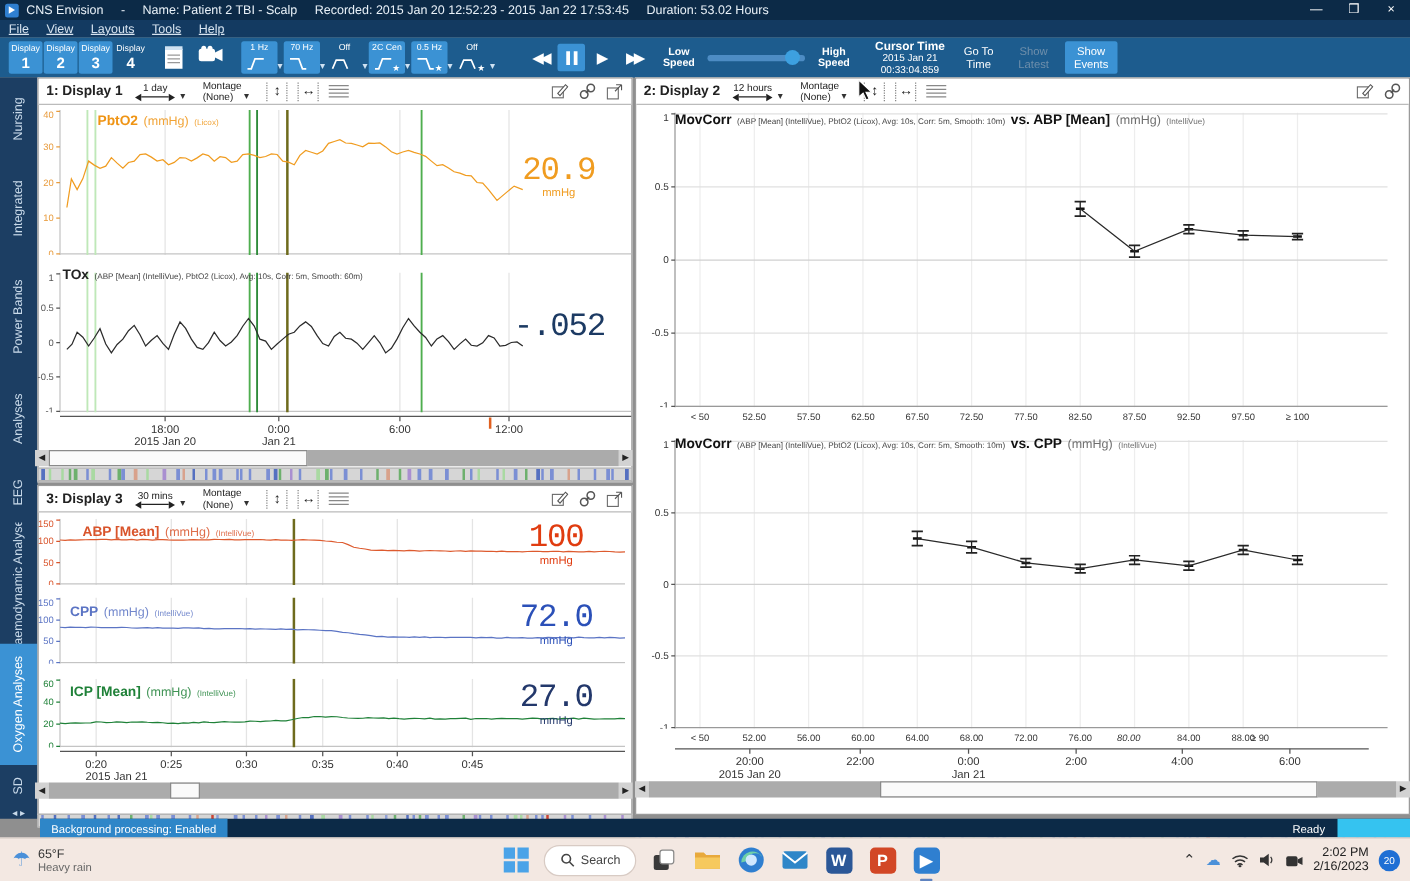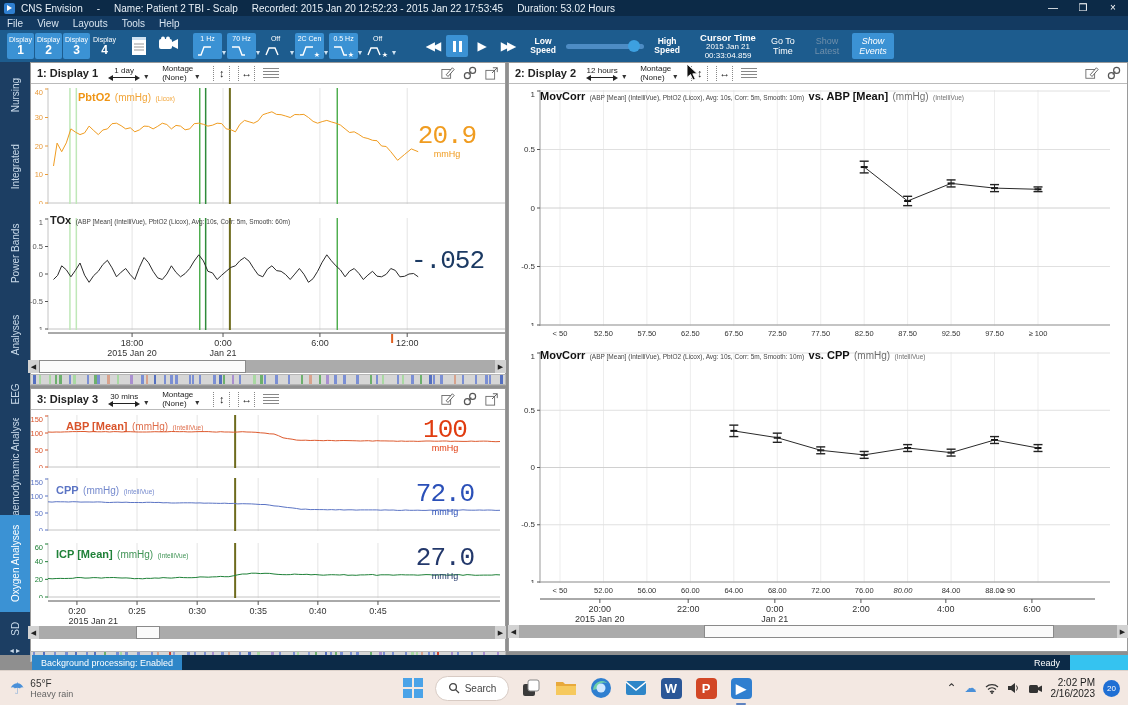--- a/index.html
+++ b/index.html
@@ -9,21 +9,21 @@
   
   #titlebar{left:0;top:0;width:1128px;height:16px;background:#0c2a47;color:#e9f1f8;
     display:flex;align-items:center;font-size:10px;}
   #titlebar .tspan{margin-right:14px;white-space:nowrap;}
   #app-logo{width:11px;height:11px;background:#2f7fd0;border-radius:2px;margin:0 6px 0 4px;position:relative;}
   #app-logo:after{content:"";position:absolute;left:3px;top:2px;border-left:5px solid #fff;
     border-top:3px solid transparent;border-bottom:3px solid transparent;}
   #win-controls{margin-left:auto;display:flex;height:16px;}
   #win-controls div{width:30px;text-align:center;font-size:10px;line-height:15px;color:#fff;}
   #menubar{left:0;top:16px;width:1128px;height:14px;background:#133a61;color:#d7e4f0;
-    display:flex;align-items:center;font-size:10px;}
+    display:flex;align-items:center;font-size:10px;text-decoration:underline;}
   .menu-item{padding:0 7px;}
   #toolbar{left:0;top:30px;width:1128px;height:32px;background:#1d5c8e;display:flex;
     align-items:center;color:#fff;}
   .disp-btn{width:27px;height:26px;margin-left:1px;display:flex;flex-direction:column;
     align-items:center;justify-content:center;border-radius:2px;cursor:default;}
   .disp-btn .w{font-size:7px;line-height:8px;}
   .disp-btn .n{font-size:12px;font-weight:bold;line-height:12px;}
   .disp-btn.active{background:#3b92d4;}
   .tool-ico{width:20px;height:20px;position:relative;}
   .filter-btn{width:29px;height:26px;border-radius:2px;display:flex;flex-direction:column;
@@ -35,21 +35,21 @@
   .pb-btn.active{background:#3b92d4;letter-spacing:0;}
   .pause-bars{display:flex;gap:3px;}
   .pause-bars i{display:block;width:3px;height:11px;background:#fff;}
   .spd-lbl{font-size:8.5px;font-weight:bold;line-height:9px;width:34px;text-align:center;}
   #speed-slider{width:78px;height:5px;background:#4d8cc4;border-radius:3px;position:relative;margin:0 6px;}
   #speed-thumb{position:absolute;right:4px;top:-4px;width:12px;height:12px;border-radius:50%;background:#3da0e0;}
   #cursor-time{font-size:8px;line-height:9px;text-align:center;margin-left:16px;}
   #cursor-time .ct1{font-size:9.5px;font-weight:bold;}
   .tb-txtbtn{font-size:9px;line-height:10px;text-align:center;margin-left:10px;}
   .tb-txtbtn.dim{color:#6f8fab;}
-  .tb-txtbtn.activebox{background:#3b92d4;padding:3px 5px;border-radius:2px;margin-left:8px;font-style:italic;}
+  .tb-txtbtn.activebox{background:#3b92d4;padding:3px 5px;border-radius:2px;margin-left:8px;}
   
   #sidebar{left:0;top:62px;width:30px;height:593px;background:#1c3e63;display:flex;flex-direction:column;}
   .side-tab{writing-mode:vertical-rl;transform:rotate(180deg);color:#c9daea;font-size:10px;
     display:flex;align-items:center;justify-content:center;overflow:hidden;white-space:nowrap;}
   .side-tab.active{background:#3b92d4;color:#fff;}
   #sidebar-scroll{color:#c9daea;font-size:8px;text-align:center;margin-top:auto;}
   
   .panel{background:#fff;border:1px solid #9a9a9a;}
   .dheader{background:#fff;border-bottom:1px solid #bbb;display:flex;align-items:center;color:#222;}
   .dh-title{font-size:11px;font-weight:bold;margin:0 10px 0 6px;white-space:nowrap;}

